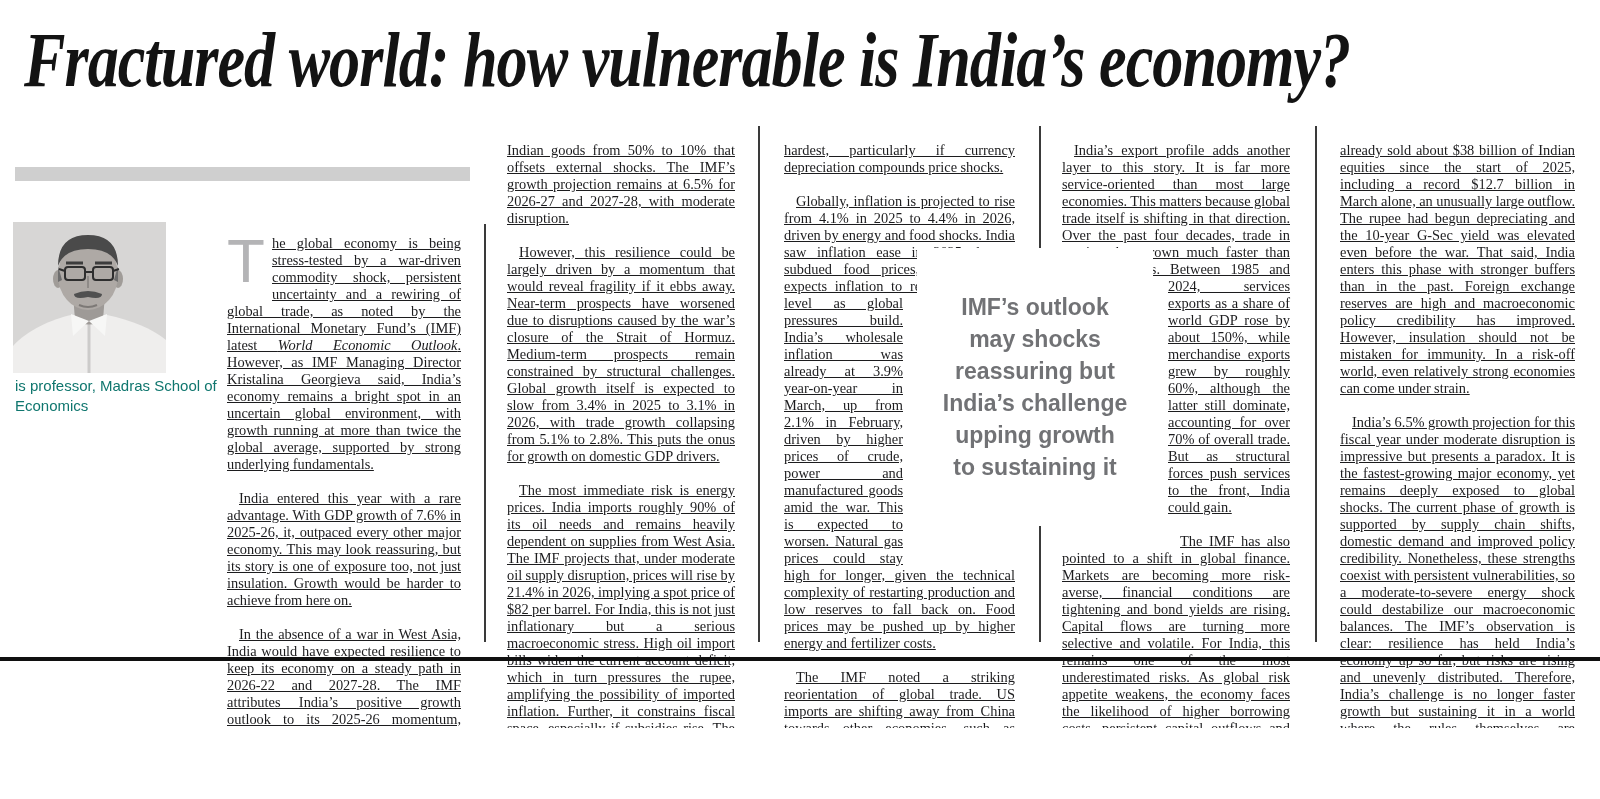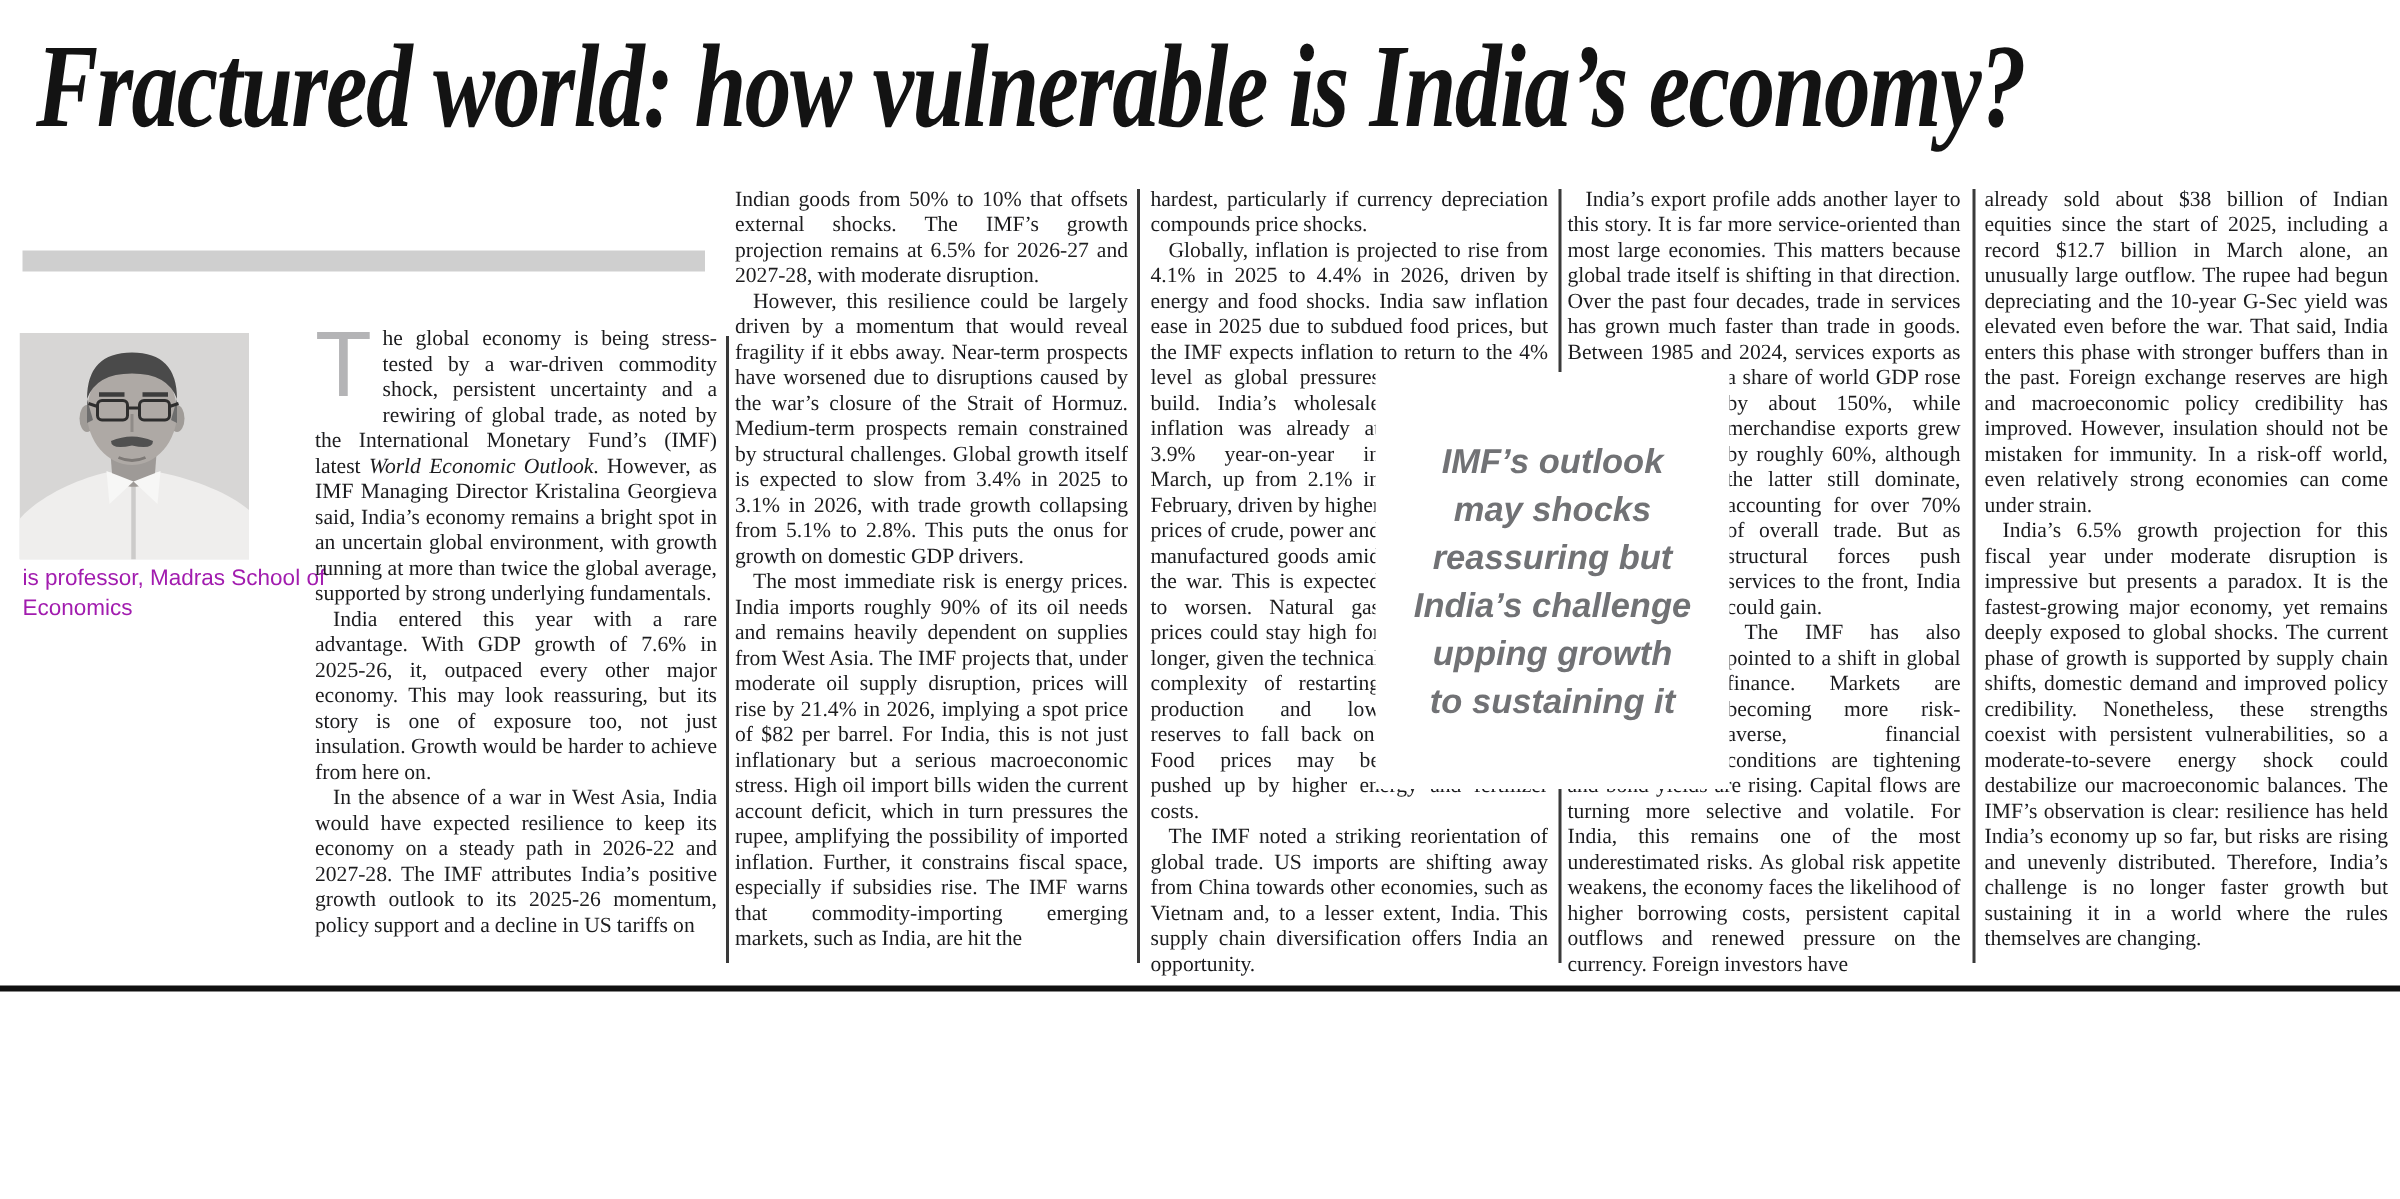--- a/index.html
+++ b/index.html
@@ -12,47 +12,47 @@
     font-size:61px;letter-spacing:-1px;color:#131313;
     transform:scale(1.02,1.30);transform-origin:left top;}
 
   
   .byline{position:absolute;left:15px;top:127px;
     font-family:"Liberation Sans",sans-serif;font-size:25px;letter-spacing:.5px;
     color:#2c2f34;}
   .byline-rule{position:absolute;left:15px;top:167px;width:455px;height:14px;background:#cfcfcf;}
   .photo{position:absolute;left:13px;top:222px;width:153px;height:151px;}
   .caption{position:absolute;left:15px;top:376px;width:220px;
-    font-family:"Liberation Sans",sans-serif;font-size:15px;line-height:20px;color:#a21caf;}
+    font-family:"Liberation Sans",sans-serif;font-size:15px;line-height:20px;color:#0f766e;}
 
   
   .col{position:absolute;top:125px;font-size:14.4px;line-height:17px;text-align:justify;
        hyphens:auto;-webkit-hyphens:auto;word-spacing:-0.2px;}
-  .col p{margin:0;}
+  .col p{margin:17px;text-decoration:underline;}
   .col p.ind{text-indent:12px;}
   .c1{left:210px;top:218px;width:268px;}
   .c2{left:490px;width:262px;}
   .c3{left:767px;width:265px;}
   .c4{left:1045px;width:262px;}
   .c5{left:1323px;width:269px;}
 
   .dropcap{float:left;width:40px;height:52px;margin:1px 5px 0 0;
     font-family:"Liberation Sans",sans-serif;font-size:62px;line-height:50px;
     color:#b4b4b6;text-align:left;}
 
   
   .cut-r{float:right;width:112px;height:272px;}
   .cut-l{float:left;width:106px;height:272px;}
 
   
   .pullquote{position:absolute;left:917px;top:248px;width:236px;height:278px;
     background:#ffffff;z-index:5;display:flex;flex-direction:column;
     align-items:center;justify-content:center;
     font-family:"Liberation Sans",sans-serif;font-weight:bold;font-size:23px;
-    line-height:32px;color:#717275;text-align:center;font-style:italic;}
+    line-height:32px;color:#717275;text-align:center;}
 
   
   .vrule{position:absolute;width:1.5px;background:#3a3a3a;z-index:1;}
   .r1{left:484px;top:224px;height:418px;}
   .r2{left:758px;top:126px;height:516px;}
   .r3{left:1039px;top:126px;height:516px;}
   .r4{left:1315px;top:126px;height:516px;}
   .bottom-rule{position:absolute;left:0;top:657px;width:1600px;height:4px;background:#101010;}
 </style>
 </head>

